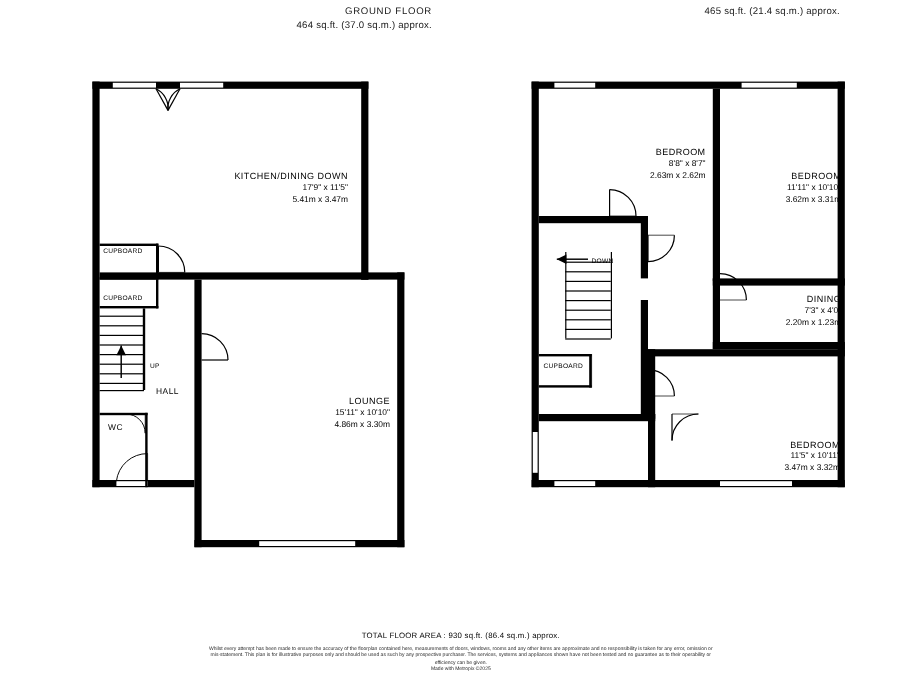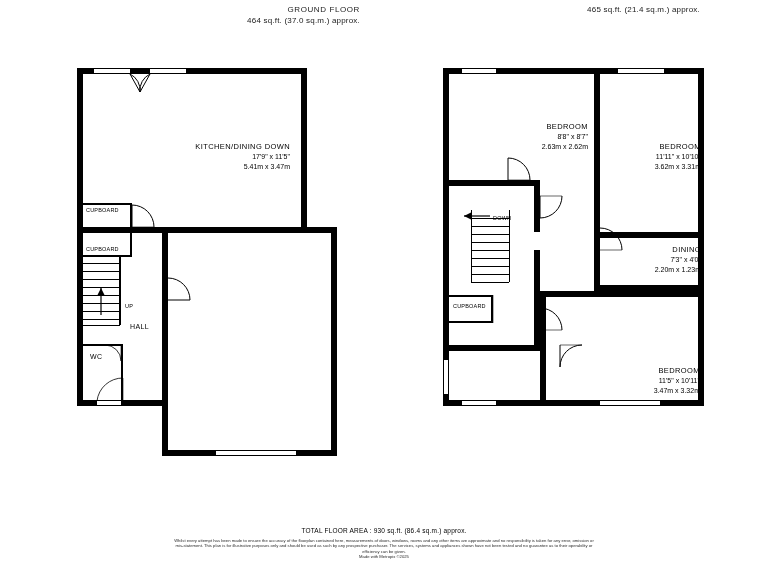--- a/index.html
+++ b/index.html
@@ -141,20 +141,25 @@
   <div class="wall-thin" style="left:83px; top:311px; width:37px; height:1px;"></div>
   <div class="wall-thin" style="left:83px; top:319px; width:37px; height:1px;"></div>
   <div class="wall-thin" style="left:83px; top:325px; width:37px; height:1px;"></div>
 
   <div class="room" style="left:100px; top:142px; width:190px;">
     <div class="nm">KITCHEN/DINING DOWN</div>
     <div class="dim">17'9"  x 11'5"</div>
     <div class="dim">5.41m  x 3.47m</div>
   </div>
 
+  <div class="room" style="left:175px; top:330px; width:150px;">
+    <div class="nm">LOUNGE</div>
+    <div class="dim">15'11"  x 10'10"</div>
+    <div class="dim">4.86m  x 3.30m</div>
+  </div>
 
   <div class="small" style="left:86px; top:207px;">CUPBOARD</div>
   <div class="small" style="left:86px; top:246px;">CUPBOARD</div>
   <div class="small" style="left:125px; top:303px;">UP</div>
   <div class="small" style="left:130px; top:323px; font-size:7px; letter-spacing:.4px;">HALL</div>
   <div class="small" style="left:90px; top:353px; font-size:7px; letter-spacing:.4px;">WC</div>
 
   <div class="wall" style="left:443px; top:68px; width:261px; height:6px;"></div>
   <div class="open" style="left:462px; top:69px; width:34px; height:4px;"></div>
   <div class="open" style="left:618px; top:69px; width:46px; height:4px;"></div>

